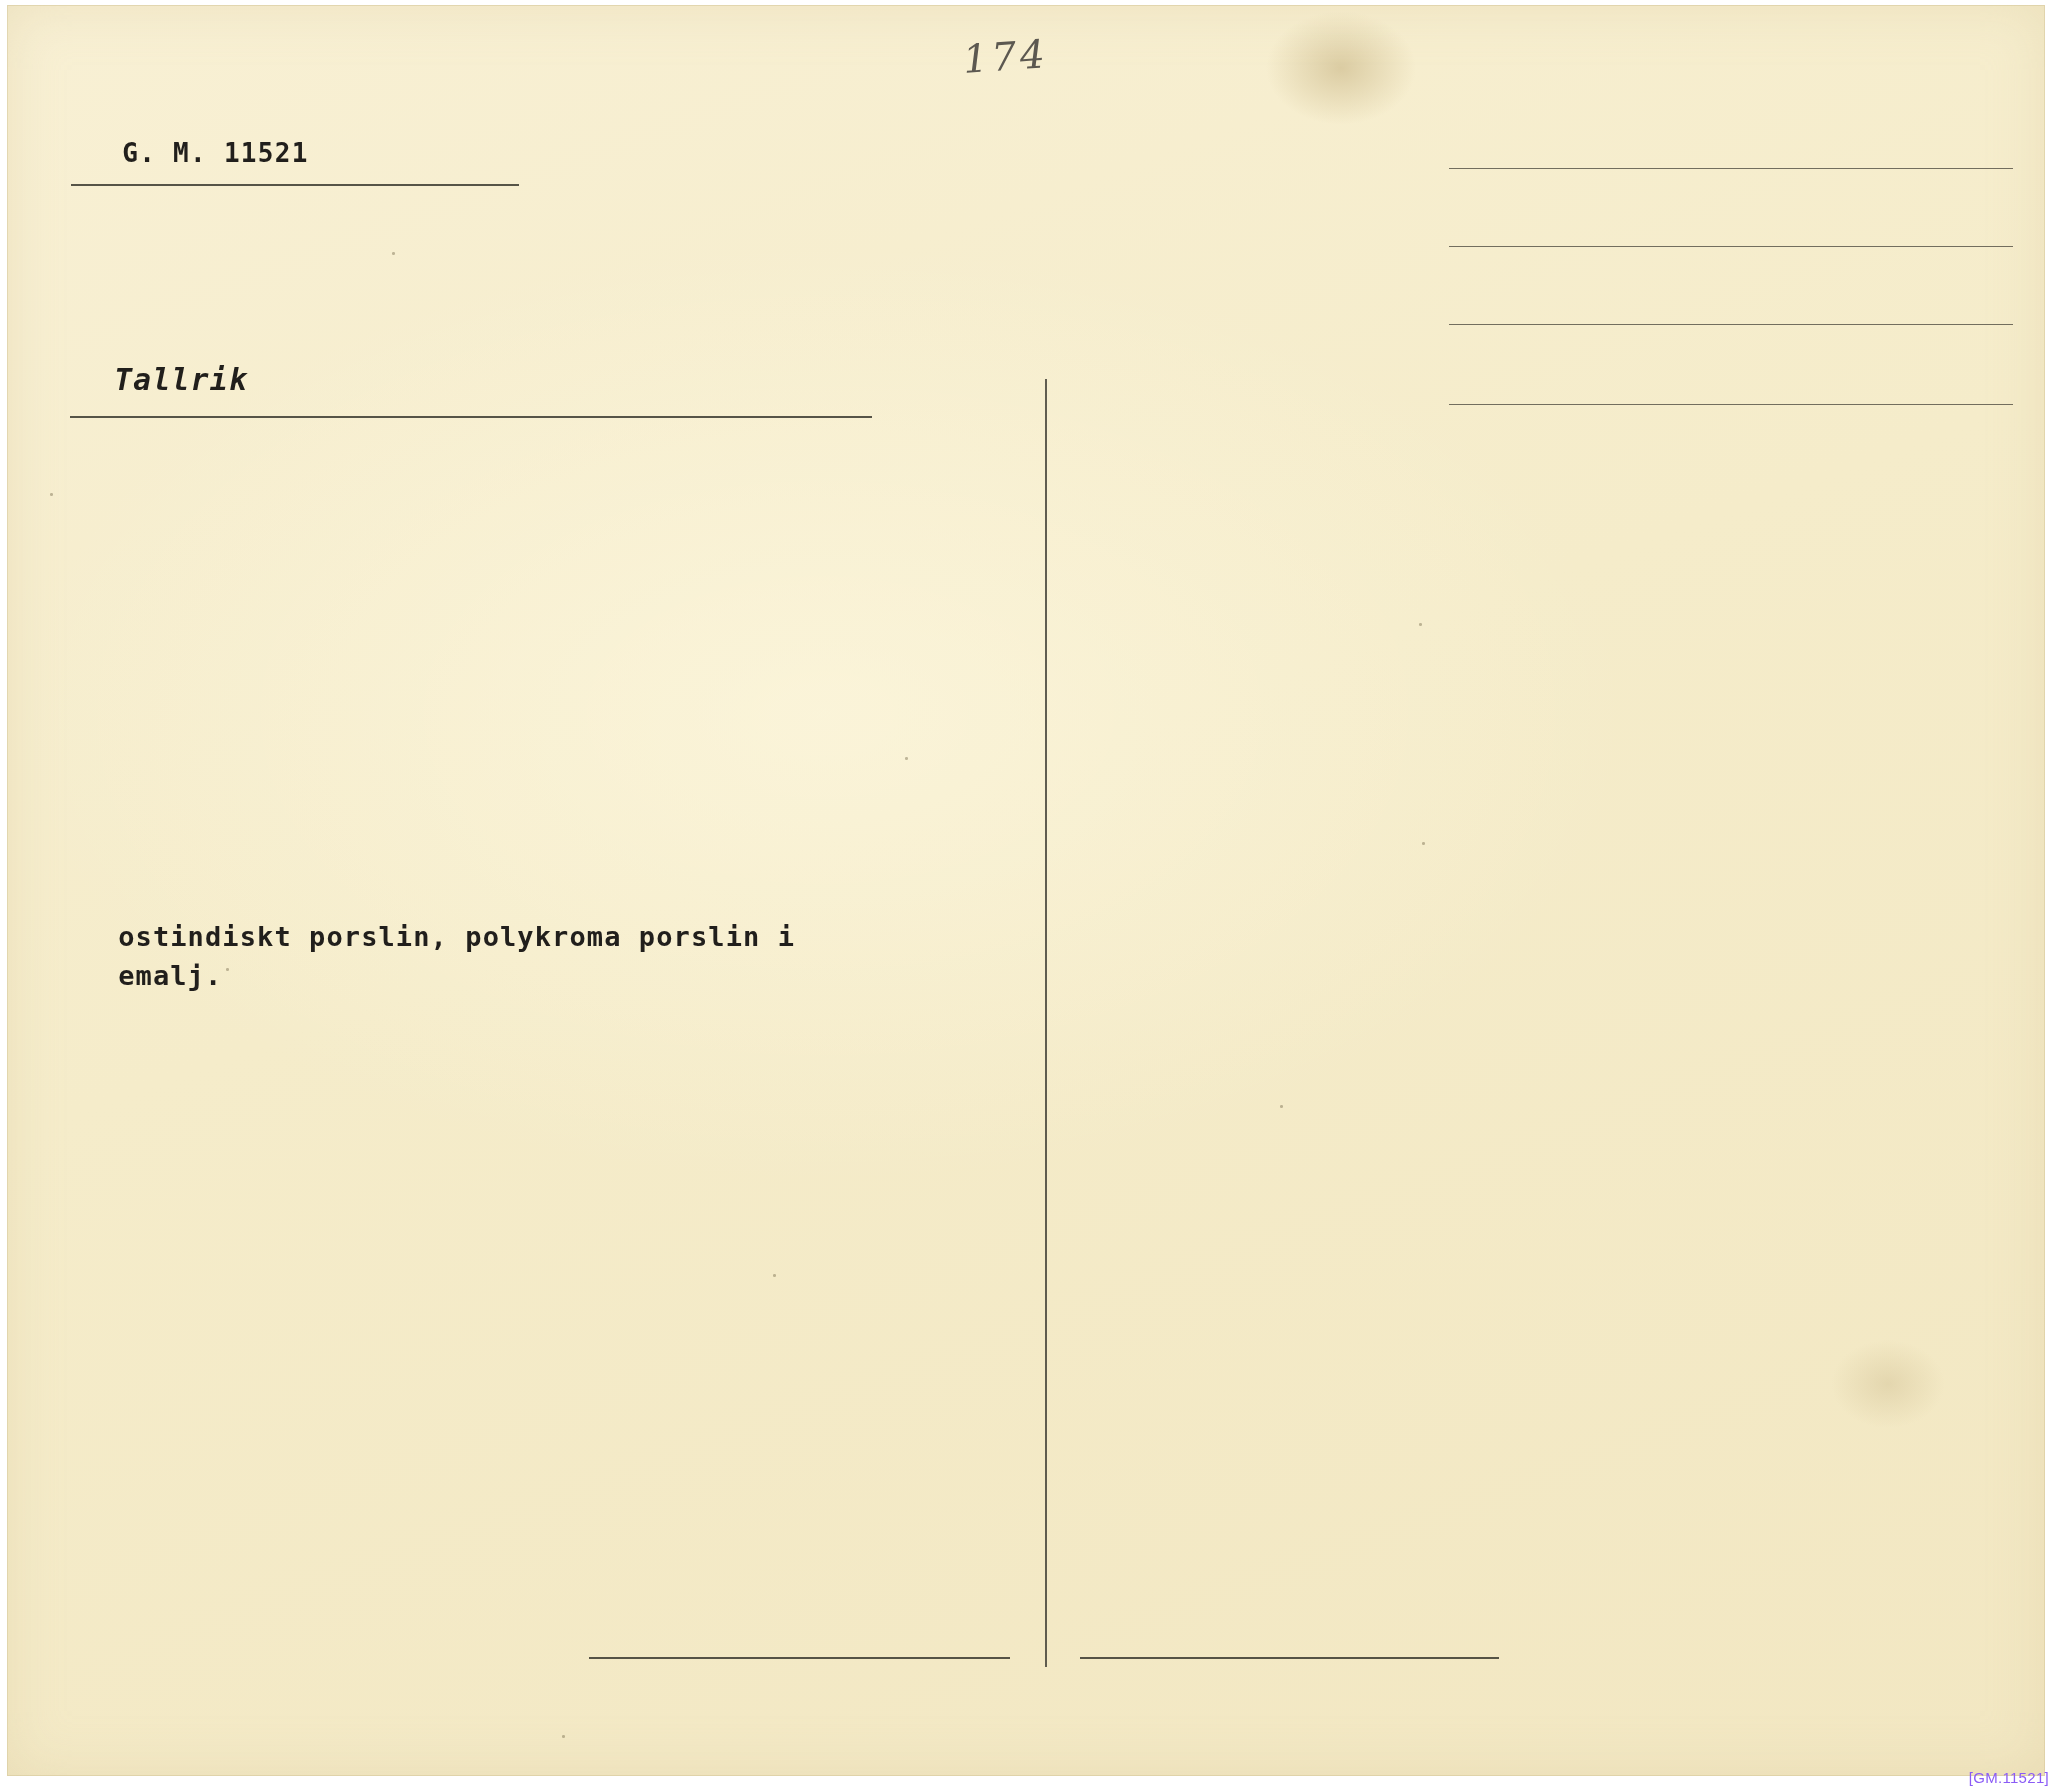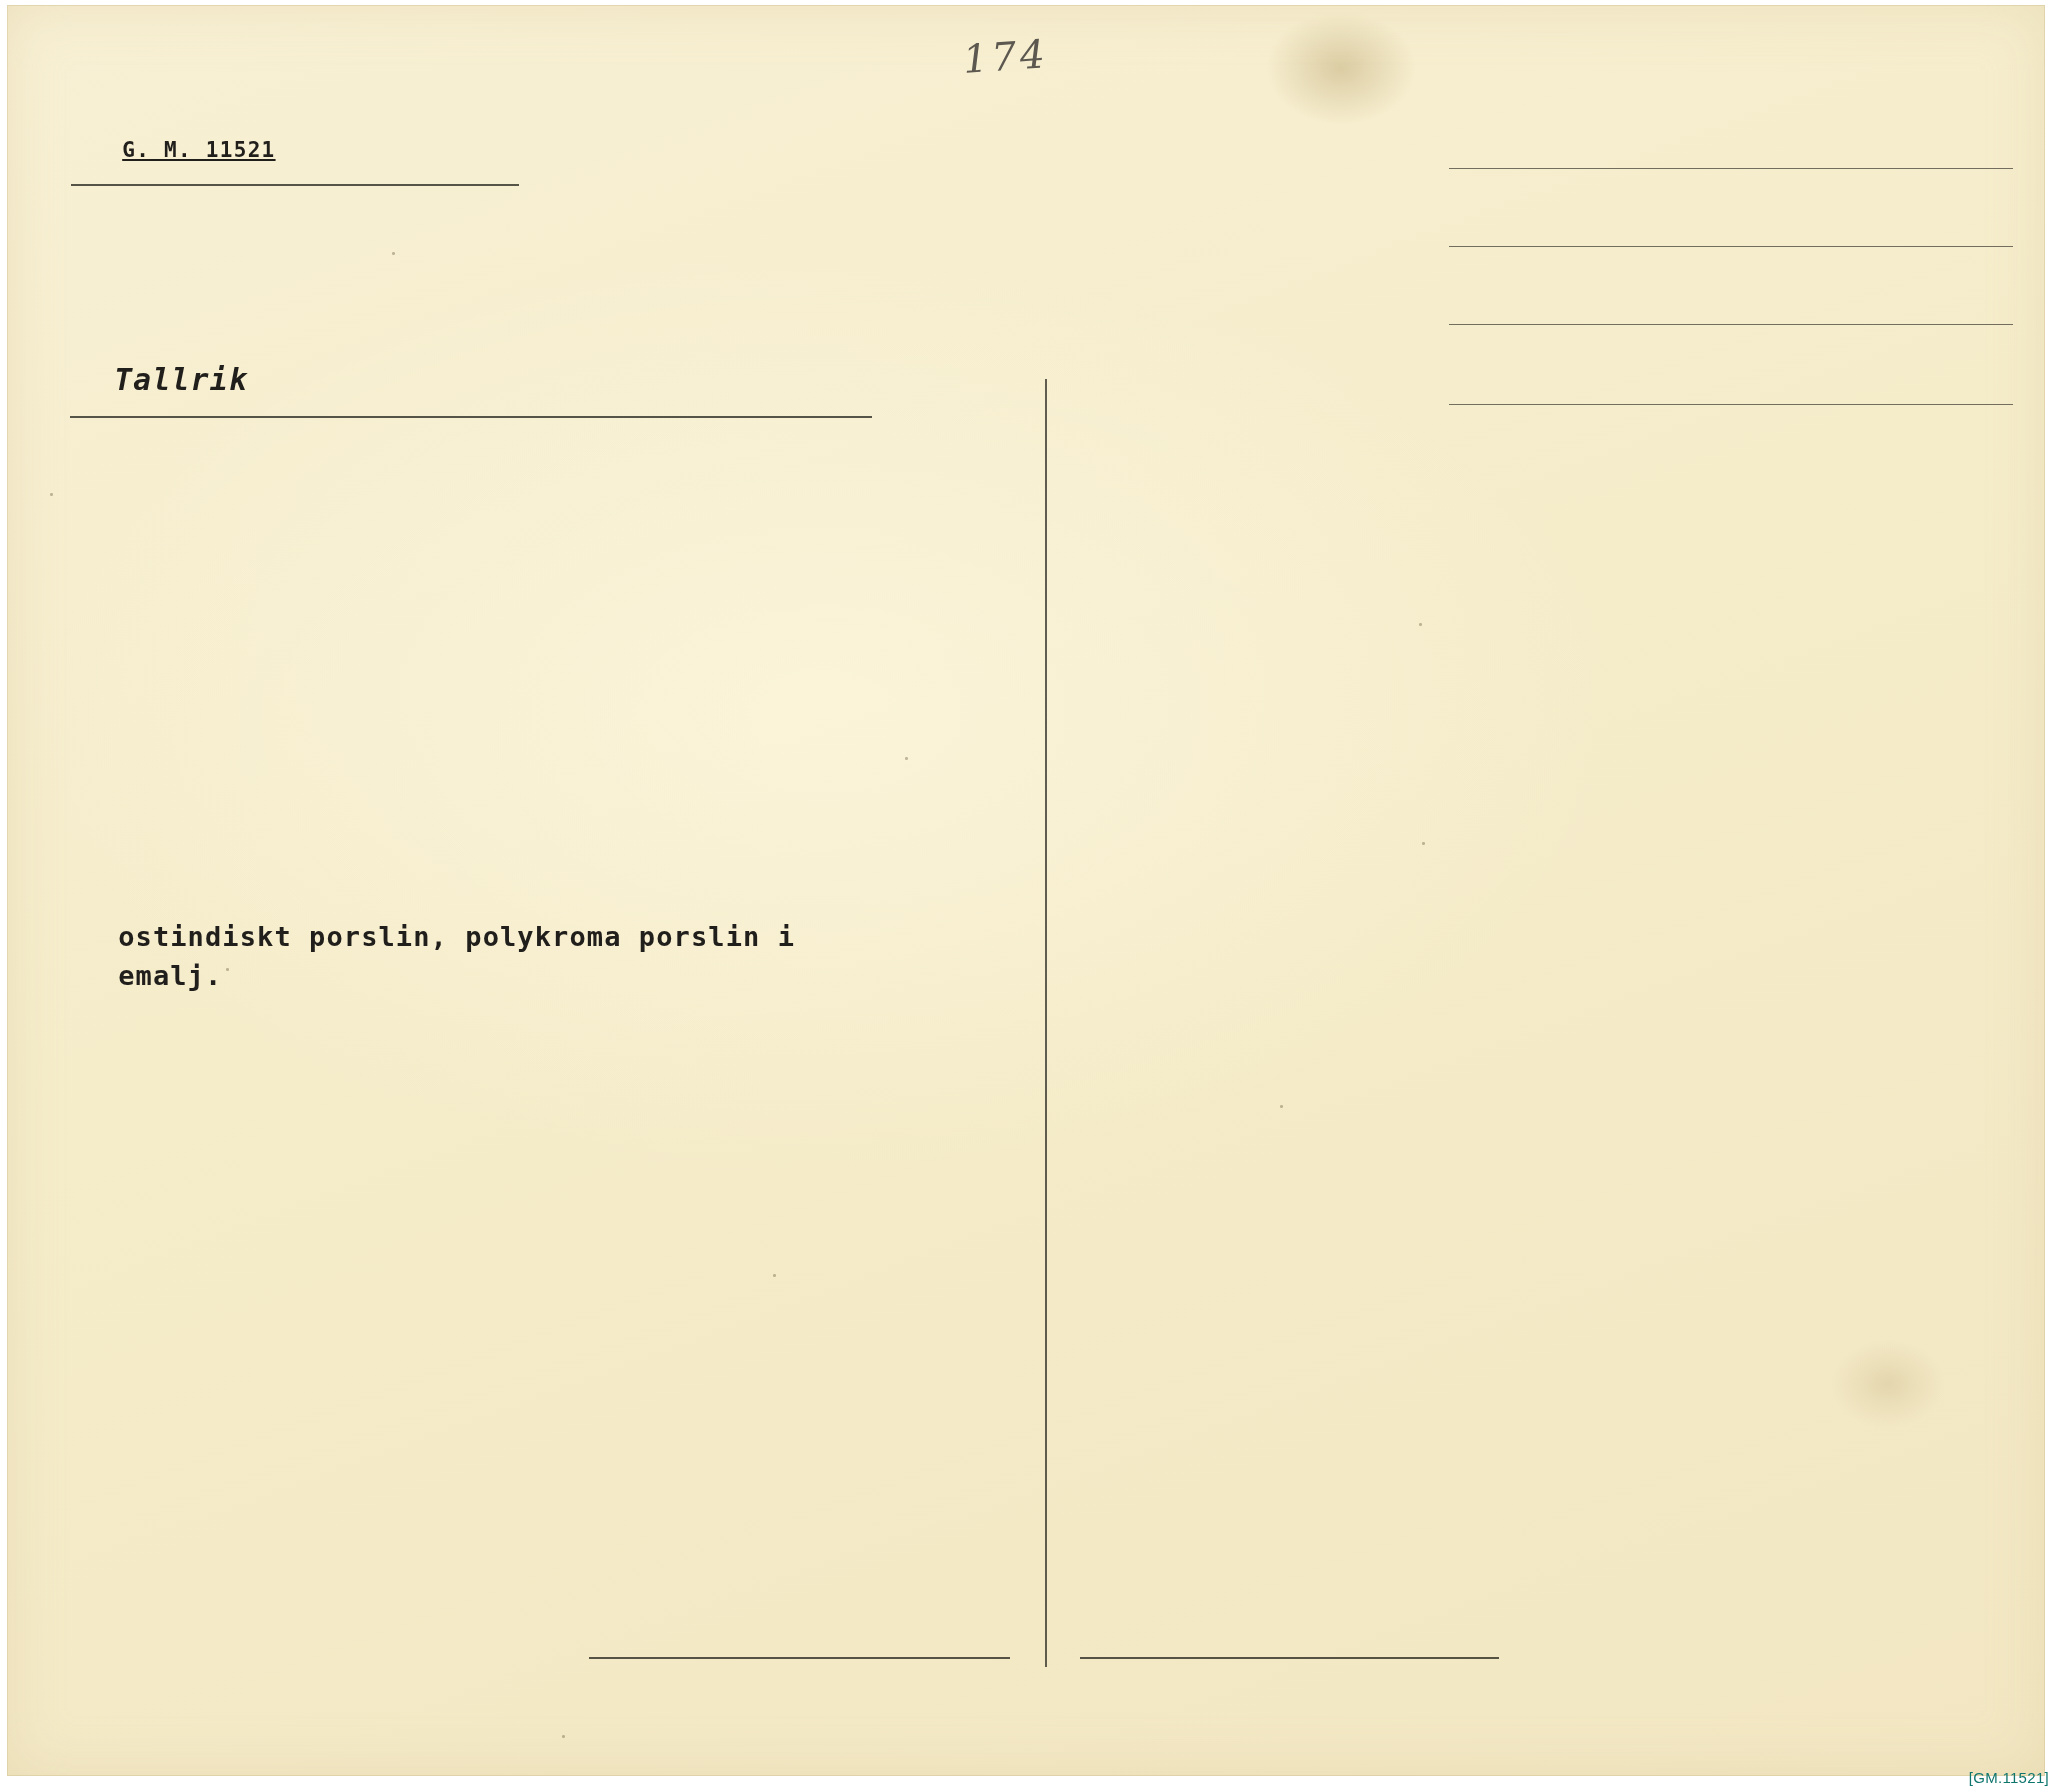--- a/index.html
+++ b/index.html
@@ -60,23 +60,22 @@
   .typed {
     position: absolute;
     font-family: "DejaVu Sans Mono", "Liberation Mono", monospace;
     color: #211f1c;
     letter-spacing: 1.3px;
     white-space: pre;
   }
   #acc-number {
     left: 115px;
     top: 133px;
-    font-size: 21px;
-    font-weight: 700;
-    text-decoration: underline;
+    font-size: 26px;
+    font-weight: 700;
   }
   #object-title {
     left: 107px;
     top: 358px;
     font-size: 29.6px;
     font-weight: 700;
     font-style: italic;
   }
   #desc-line-1 {
     left: 111px;
@@ -142,21 +141,21 @@
   
   #rule-vertical { left: 1038px; top: 374px; height: 1288px; }
 
   
   #id-stamp {
     position: absolute;
     right: 9px;
     bottom: 5.4px;
     font-family: "Liberation Sans", sans-serif;
     font-size: 15px;
-    color: #0f766e;
+    color: #8b5cf6;
     letter-spacing: 0.3px;
   }
 </style>
 </head>
 <body>
 
 <div class="card-wrap">
 
   <div class="card">
 

